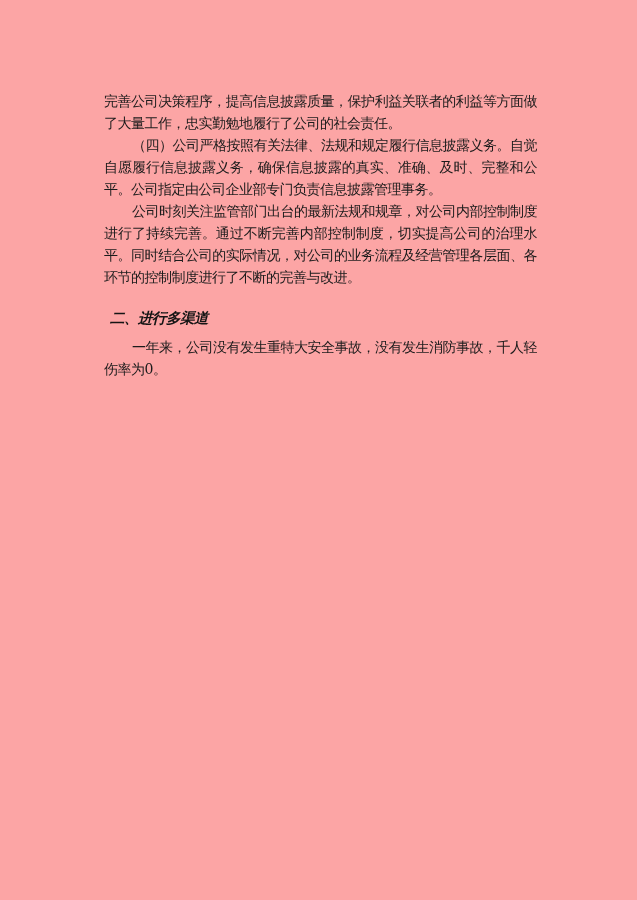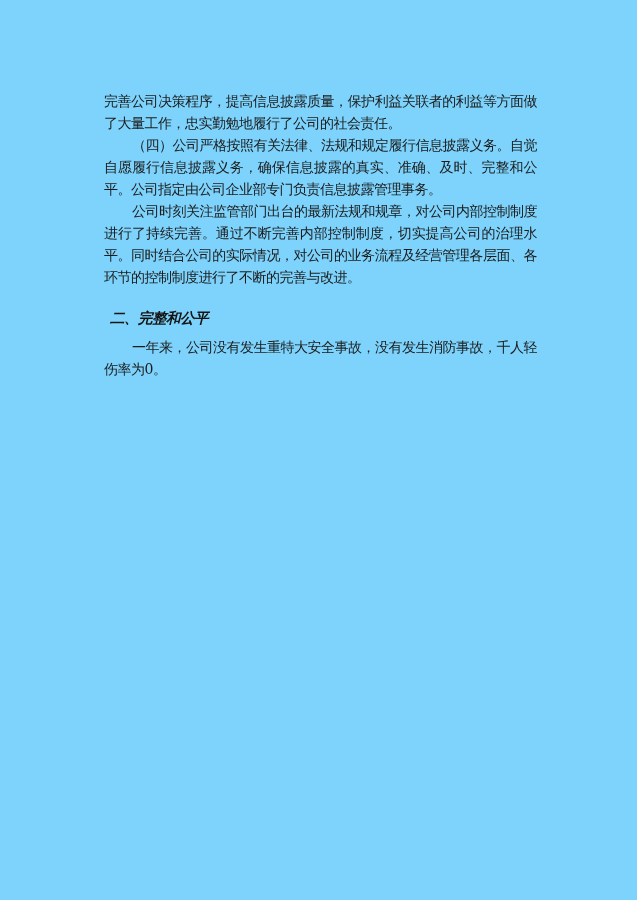--- a/index.html
+++ b/index.html
@@ -4,21 +4,21 @@
 <style>
   html, body {
     margin: 0;
     padding: 0;
     background: #ffffff;
   }
   .page {
     position: relative;
     width: 637px;
     height: 900px;
-    background: #7dd3fc;
+    background: #fca5a5;
     overflow: hidden;
   }
   .text-block {
     position: absolute;
     left: 104px;
     top: 90px;
     width: 433px;
     font-family: "DejaVu Serif", "Liberation Serif", serif;
     font-size: 14px;
     letter-spacing: -0.5px;
@@ -44,16 +44,16 @@
   }
 </style>
 </head>
 <body>
 
 <div class="page">
   <main class="text-block">
     <p class="para no-indent">完善公司决策程序，提高信息披露质量，保护利益关联者的利益等方面做了大量工作，忠实勤勉地履行了公司的社会责任。</p>
     <p class="para">（四）公司严格按照有关法律、法规和规定履行信息披露义务。自觉自愿履行信息披露义务，确保信息披露的真实、准确、及时、完整和公平。公司指定由公司企业部专门负责信息披露管理事务。</p>
     <p class="para">公司时刻关注监管部门出台的最新法规和规章，对公司内部控制制度进行了持续完善。通过不断完善内部控制制度，切实提高公司的治理水平。同时结合公司的实际情况，对公司的业务流程及经营管理各层面、各环节的控制制度进行了不断的完善与改进。</p>
-    <h2 class="heading">二、完整和公平</h2>
+    <h2 class="heading">二、进行多渠道</h2>
     <p class="para">一年来，公司没有发生重特大安全事故，没有发生消防事故，千人轻伤率为0。</p>
   </main>
 </div>
 
 </body></html>

